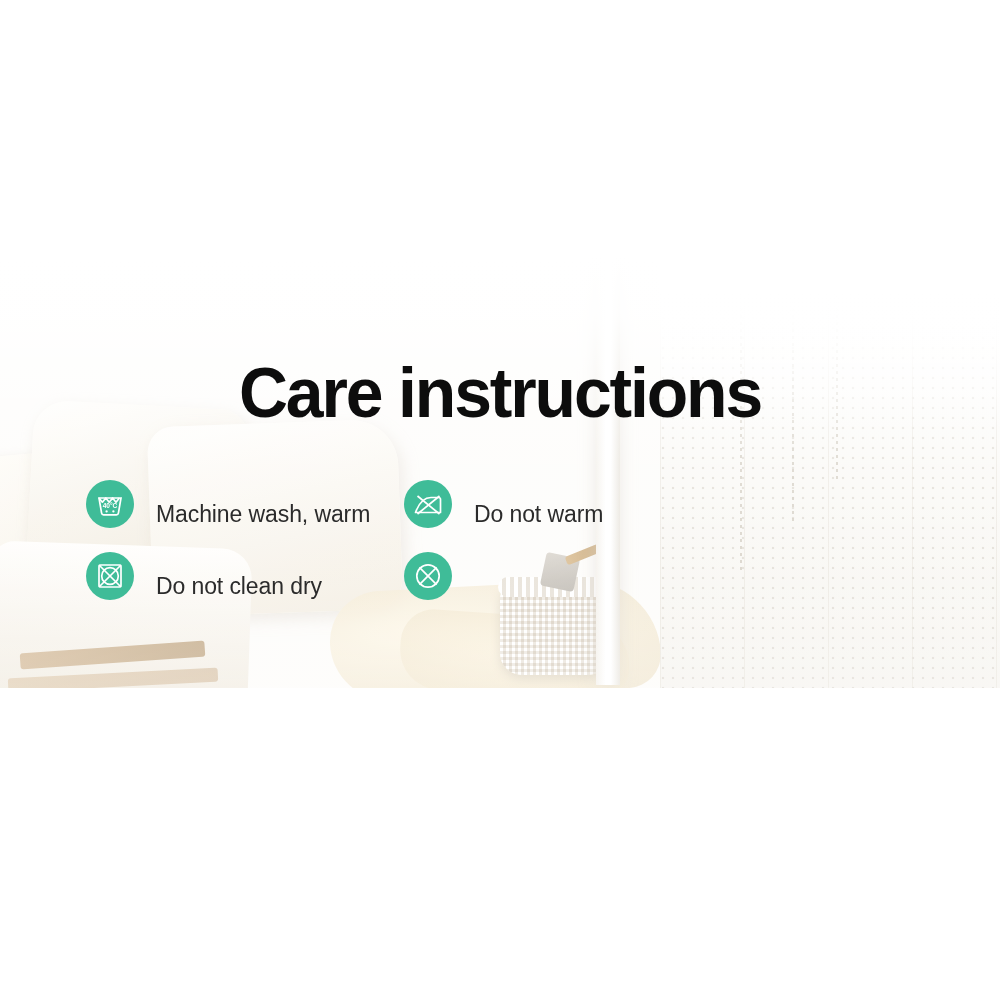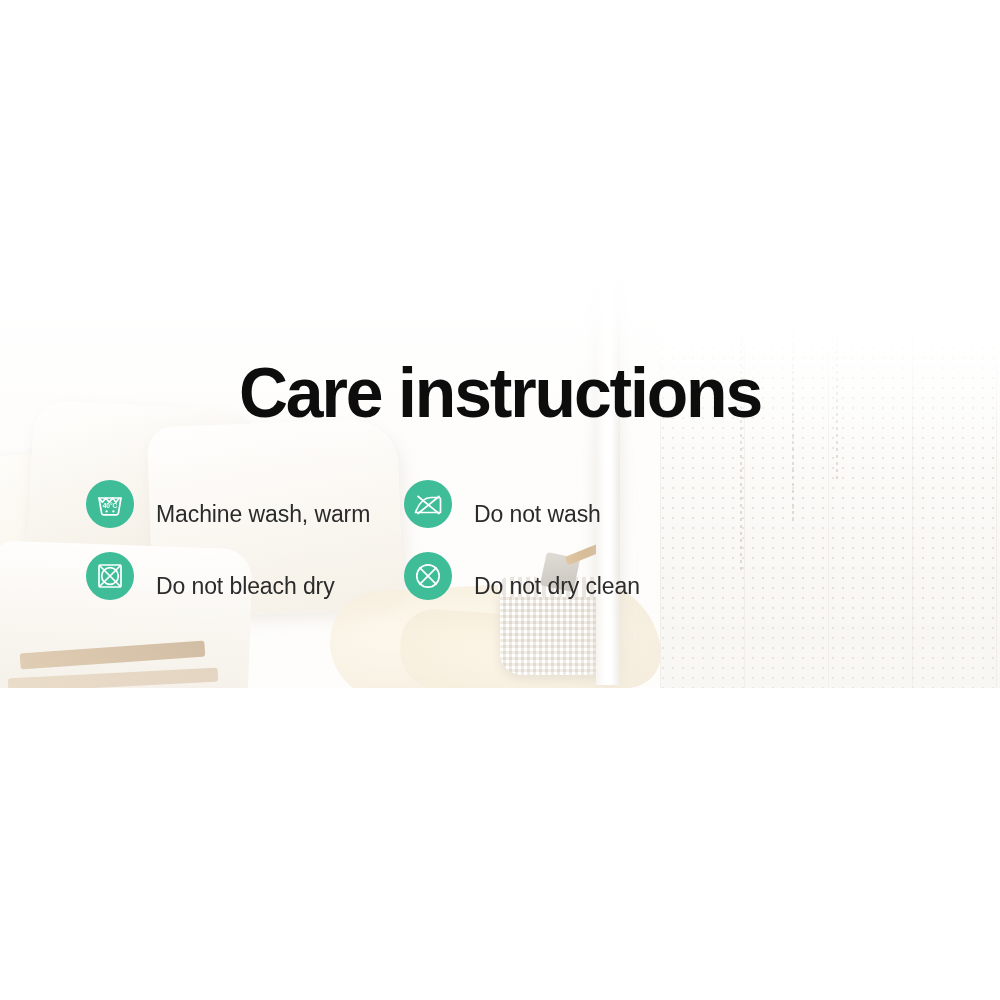--- a/index.html
+++ b/index.html
@@ -155,47 +155,46 @@
 
 
       <div class="cell c3">
         <span class="badge">
           <svg width="34" height="34" viewBox="0 0 34 34" fill="none" stroke="#ffffff" stroke-width="1.7" stroke-linejoin="round">
             <path d="M4.5 25.5 C8 16 12.5 10.5 20 10.5 H27.5 a2 2 0 0 1 2 2 v13 Z"></path>
             <path d="M6.5 9 L28.5 27"></path>
             <path d="M28.5 9 L6.5 27"></path>
           </svg>
         </span>
-        <span class="care-label">Do not wash</span>
+        <span class="care-label">Do not warm</span>
       </div>
 
     </div>
 
     <div class="row">
 
       <div class="cell c1">
         <span class="badge">
           <svg width="34" height="34" viewBox="0 0 34 34" fill="none" stroke="#ffffff" stroke-width="1.7" stroke-linejoin="round">
             <rect x="6" y="6" width="22" height="22" rx="1.4"></rect>
             <circle cx="17" cy="17" r="8.3"></circle>
             <path d="M6 6 L28 28"></path>
             <path d="M28 6 L6 28"></path>
           </svg>
         </span>
-        <span class="care-label">Do not bleach dry</span>
+        <span class="care-label">Do not clean dry</span>
       </div>
 
       <div class="cell c2">
         <span class="badge">
           <svg width="34" height="34" viewBox="0 0 34 34" fill="none" stroke="#ffffff" stroke-width="1.7" stroke-linejoin="round">
             <circle cx="17" cy="17" r="11.2"></circle>
             <path d="M8.4 8.4 L25.6 25.6"></path>
             <path d="M25.6 8.4 L8.4 25.6"></path>
           </svg>
         </span>
-        <span class="care-label">Do not dry clean</span>
       </div>
 
 
     </div>
 
   </div>
 </div>
 
 </body></html>

